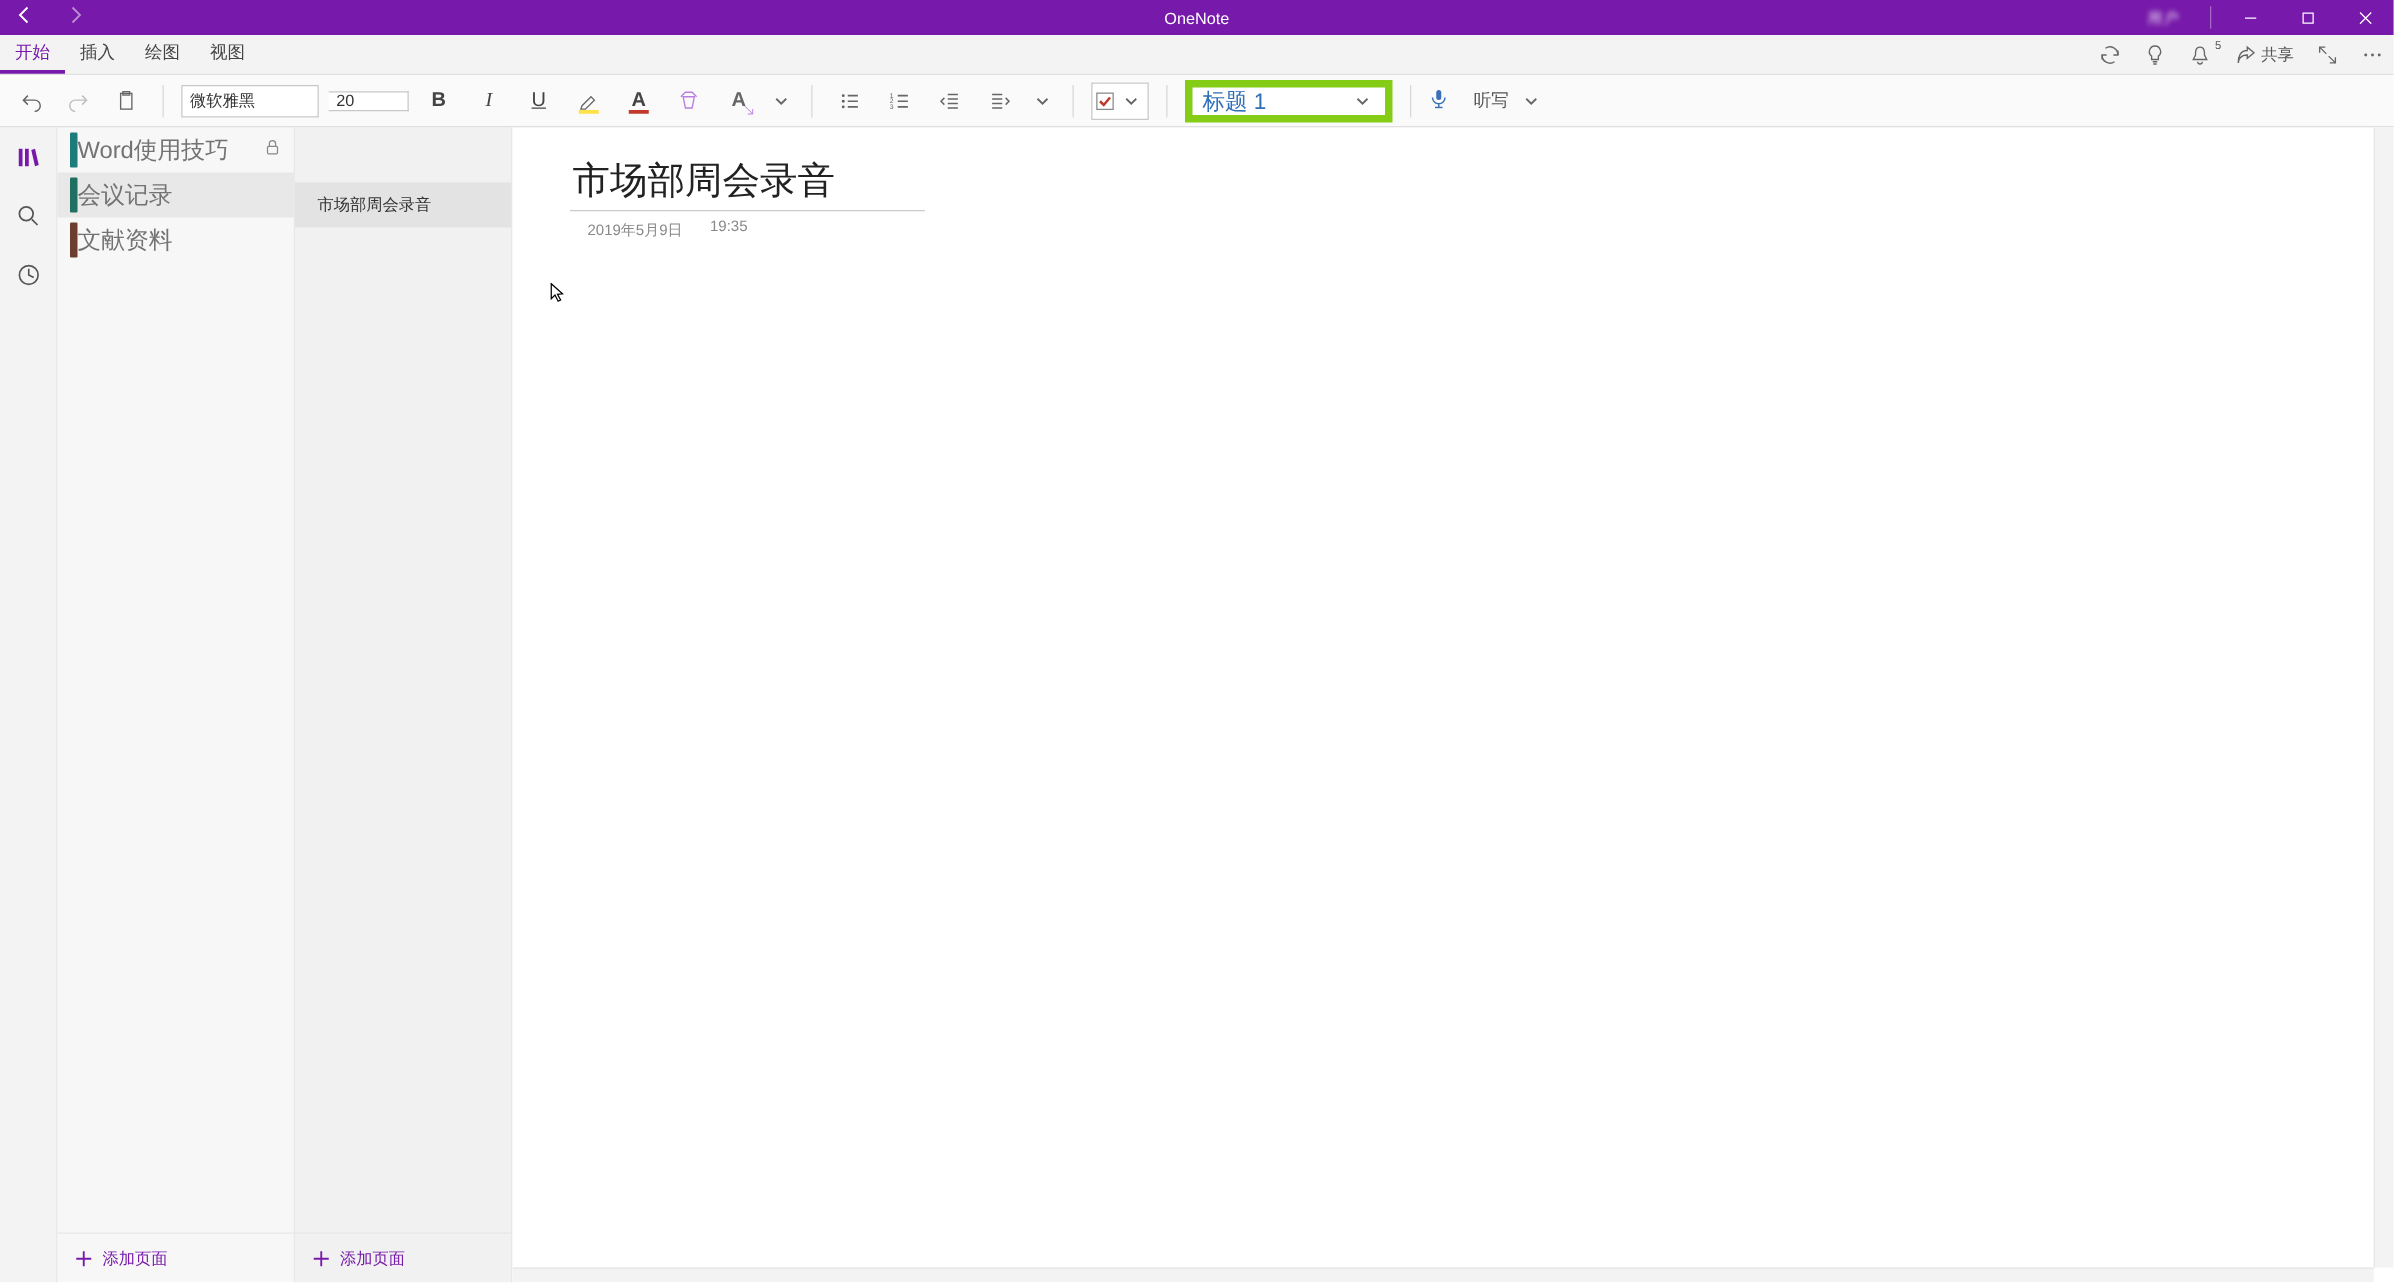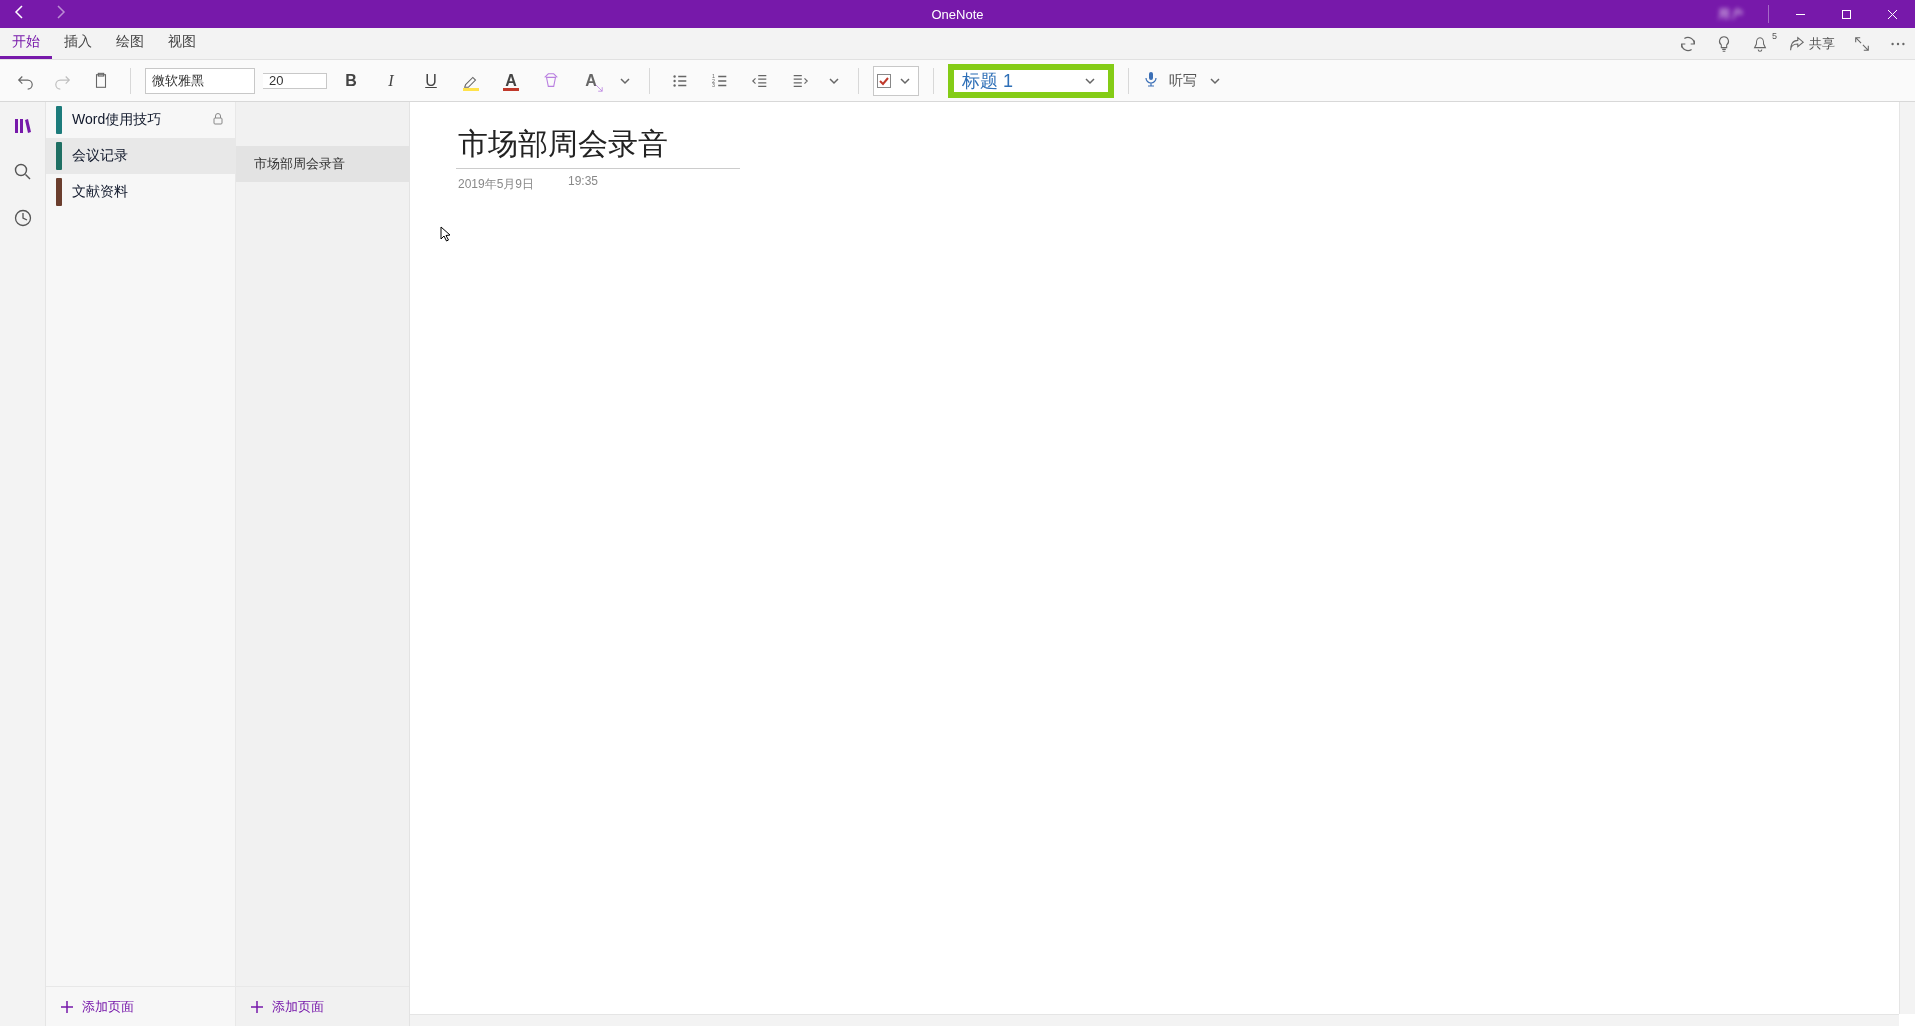--- a/index.html
+++ b/index.html
@@ -33,50 +33,50 @@
 .rb-btn svg { width: 18px; height: 18px; }
 .font-name { width: 110px; height: 26px; border: 1px solid #c8c8c8; background: #fff; font-size: 13px; padding: 0 6px; display: flex; align-items: center; color: #333; }
 .font-size { width: 64px; height: 16px; border: 1px solid #c8c8c8; border-left: none; background: #fff; font-size: 13px; padding: 0 6px; display: flex; align-items: center; color: #333; }
 .fmt-btn { width: 32px; height: 30px; display: flex; align-items: center; justify-content: center; font-size: 16px; color: #444; position: relative; }
 .fmt-btn .underline-bar { position: absolute; bottom: 5px; left: 8px; right: 8px; height: 3px; }
 .fmt-btn svg { width: 18px; height: 18px; }
 .todo-box { width: 46px; height: 30px; border: 1px solid #c8c8c8; display: flex; align-items: center; justify-content: center; gap: 4px; background: #fff; }
 .todo-box .chk { width: 14px; height: 14px; border: 1px solid #888; display: flex; align-items: center; justify-content: center; }
 .todo-box .chk svg { width: 10px; height: 10px; stroke: #c0392b; stroke-width: 2; fill: none; }
 .style-select { width: 166px; height: 34px; border: 6px solid #84cc16; background: #fff; display: flex; align-items: center; padding: 0 8px; font-size: 18px; color: #2e6fb7; justify-content: space-between; }
-.dictate { display: flex; align-items: center; gap: 10px; font-size: 14px; color: #555; }
+.dictate { display: flex; align-items: center; gap: 20px; font-size: 14px; color: #555; }
 .dictate svg { width: 16px; height: 16px; }
 .chev { width: 20px; display: flex; align-items: center; justify-content: center; }
 .chev svg { width: 10px; height: 10px; stroke: #666; fill: none; stroke-width: 1.5; }
 
 
 .body-area { display: flex; height: calc(100% - 28px - 32px - 42px); }
 .rail { width: 46px; background: #f3f3f3; border-right: 1px solid #e5e5e5; display: flex; flex-direction: column; align-items: center; padding-top: 14px; gap: 22px; }
 .rail svg { width: 20px; height: 20px; }
 .rail .books-icon path { fill: #7719AA; }
 
 .sections-col { width: 190px; background: #f7f7f7; border-right: 1px solid #e8e8e8; display: flex; flex-direction: column; }
 .notebook-head { height: 44px; display: flex; align-items: center; gap: 8px; padding: 0 10px; font-size: 14px; color: #333; }
 .notebook-head svg { width: 16px; height: 16px; }
-.section-item { height: 36px; display: flex; align-items: center; padding-left: 10px; font-size: 14px; color: #0f172a; position: relative; gap: 10px; }
+.section-item { height: 36px; display: flex; align-items: center; padding-left: 10px; font-size: 19px; color: #737373; position: relative; }
 .section-item .tab-color { width: 6px; height: 28px; border-radius: 1px; }
 .section-item.active { background: #e8e8e8; }
 .section-item .lock { margin-left: auto; margin-right: 10px; }
 .section-item .lock svg { width: 14px; height: 14px; stroke: #888; fill: none; }
 .add-row { margin-top: auto; height: 40px; display: flex; align-items: center; gap: 8px; padding-left: 14px; font-size: 13px; color: #7719AA; border-top: 1px solid #e8e8e8; }
 .add-row svg { width: 14px; height: 14px; stroke: #7719AA; }
 
 .pages-col { width: 174px; background: #f1f1f1; border-right: 1px solid #e3e3e3; display: flex; flex-direction: column; }
 .page-item { height: 36px; display: flex; align-items: center; padding-left: 18px; font-size: 13px; color: #333; }
 .page-item.active { background: #e3e3e3; }
 
 .canvas { flex: 1; background: #fff; position: relative; overflow: hidden; }
 .page-title { position: absolute; left: 48px; top: 22px; font-size: 30px; color: #222; font-weight: 400; min-width: 270px; }
 .title-underline { position: absolute; left: 46px; top: 66px; width: 284px; height: 1px; background: #ccc; }
-.page-date { position: absolute; left: 48px; top: 74px; font-size: 12px; color: #888; }
+.page-date { position: absolute; left: 60px; top: 74px; font-size: 12px; color: #888; }
 .page-time { position: absolute; left: 158px; top: 72px; font-size: 12px; color: #888; }
 .cursor { position: absolute; left: 30px; top: 124px; }
 .canvas-scrollbar { position: absolute; right: 0; top: 0; bottom: 12px; width: 16px; background: #f3f3f3; border-left: 1px solid #e5e5e5; }
 .canvas-hscroll { position: absolute; left: 0; right: 16px; bottom: 0; height: 12px; background: #f3f3f3; border-top: 1px solid #e5e5e5; }
 .nb-name-blur { filter: blur(2px); letter-spacing: .5px; }
 </style>
 </head>
 <body>
 
 <div class="title-bar">

